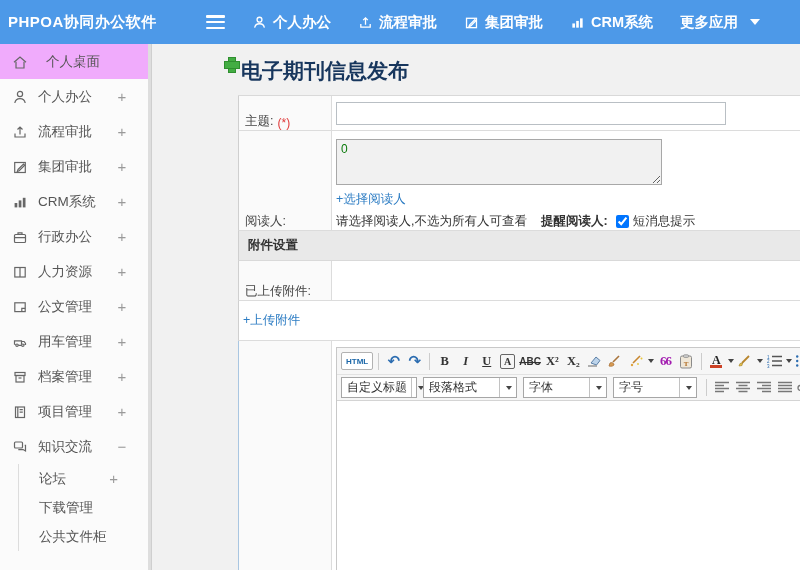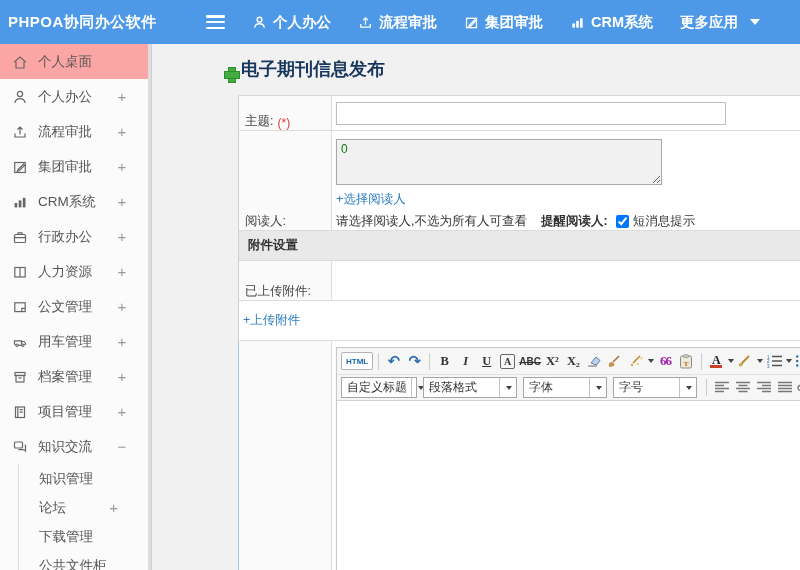--- a/index.html
+++ b/index.html
@@ -23,34 +23,34 @@
   .topnav svg { display:block; }
   .nav-caret { width:0; height:0; border-left:5px solid transparent;
     border-right:5px solid transparent; border-top:6px solid #fff; margin-left:6px; }
   
   .sidebar { position:absolute; left:0; top:44px; width:148px; bottom:0;
     background:#fbfbfb; z-index:4; }
   .side-divider { position:absolute; left:148px; top:44px; width:4px; bottom:0;
     background:#dedede; border-right:1px solid #cfcfcf; z-index:4; }
   .side-item { height:35px; display:flex; align-items:center; padding-left:12px;
     color:#555; font-size:13.5px; cursor:pointer; }
-  .side-item.active { background:#fca5a5; }
+  .side-item.active { background:#f0abfc;gap:8px; }
   .side-item .s-icon { width:16px; height:16px; margin-right:10px; color:#666; flex:none; }
   .side-item .s-label { flex:1; }
   .side-item .s-expand { color:#999; font-size:15px; font-weight:normal;
     margin-right:20px; width:12px; text-align:center; }
   .side-sub { margin-left:18px; border-left:1px solid #ddd; }
   .side-sub .sub-item { height:29px; display:flex; align-items:center; padding-left:20px;
     color:#555; font-size:13.5px; cursor:pointer; }
   .side-sub .sub-label { flex:1; }
   .side-sub .s-expand { margin-right:30px; color:#999; font-size:15px; }
   
   .main { position:absolute; left:152px; top:44px; right:0; bottom:0; }
-  .page-title { position:absolute; left:72px; top:13px; display:flex; align-items:flex-end;
-    gap:3px; font-size:18px; font-weight:bold; color:#17365d; }
+  .page-title { position:absolute; left:72px; top:13px; display:flex; align-items:flex-start;
+    gap:3px; font-size:21px; font-weight:bold; color:#17365d; }
   .plus-icon { width:14px; height:14px; position:relative; }
   .plus-icon:before, .plus-icon:after { content:""; position:absolute; background:#43ad43;
     border:1px solid #2f8f2f; }
   .plus-icon:before { left:4px; top:0; width:6px; height:14px; }
   .plus-icon:after { left:0; top:4px; width:14px; height:6px; }
   
   .form-table { position:absolute; left:86px; top:51px; right:-2px; bottom:-130px;
     display:flex; flex-direction:column; border-top:1px solid #d9d9d9; }
   .frow { display:flex; background:#fff; border-bottom:1px solid #dcdcdc;
     border-left:1px solid #cfcfcf; }
@@ -265,24 +265,20 @@
   <div class="side-item">
     <span class="s-icon"><svg width="16" height="16" viewBox="0 0 16 16" fill="none" stroke="currentColor" stroke-width="1.2">
           <rect x="2.5" y="3" width="8" height="6" rx="1"></rect>
           <path d="M12.7 6.3h.8V12l-2.4-1.4H6.3"></path>
         </svg></span>
     <span class="s-label">知识交流</span>
     <span class="s-expand">−</span>
   </div>
   <div class="side-sub">
     <div class="sub-item">
-      <span class="sub-label">知识管理</span>
-      <span class="s-expand"></span>
-    </div>
-    <div class="sub-item">
       <span class="sub-label">论坛</span>
       <span class="s-expand">+</span>
     </div>
     <div class="sub-item">
       <span class="sub-label">下载管理</span>
       <span class="s-expand"></span>
     </div>
     <div class="sub-item">
       <span class="sub-label">公共文件柜</span>
       <span class="s-expand"></span>

